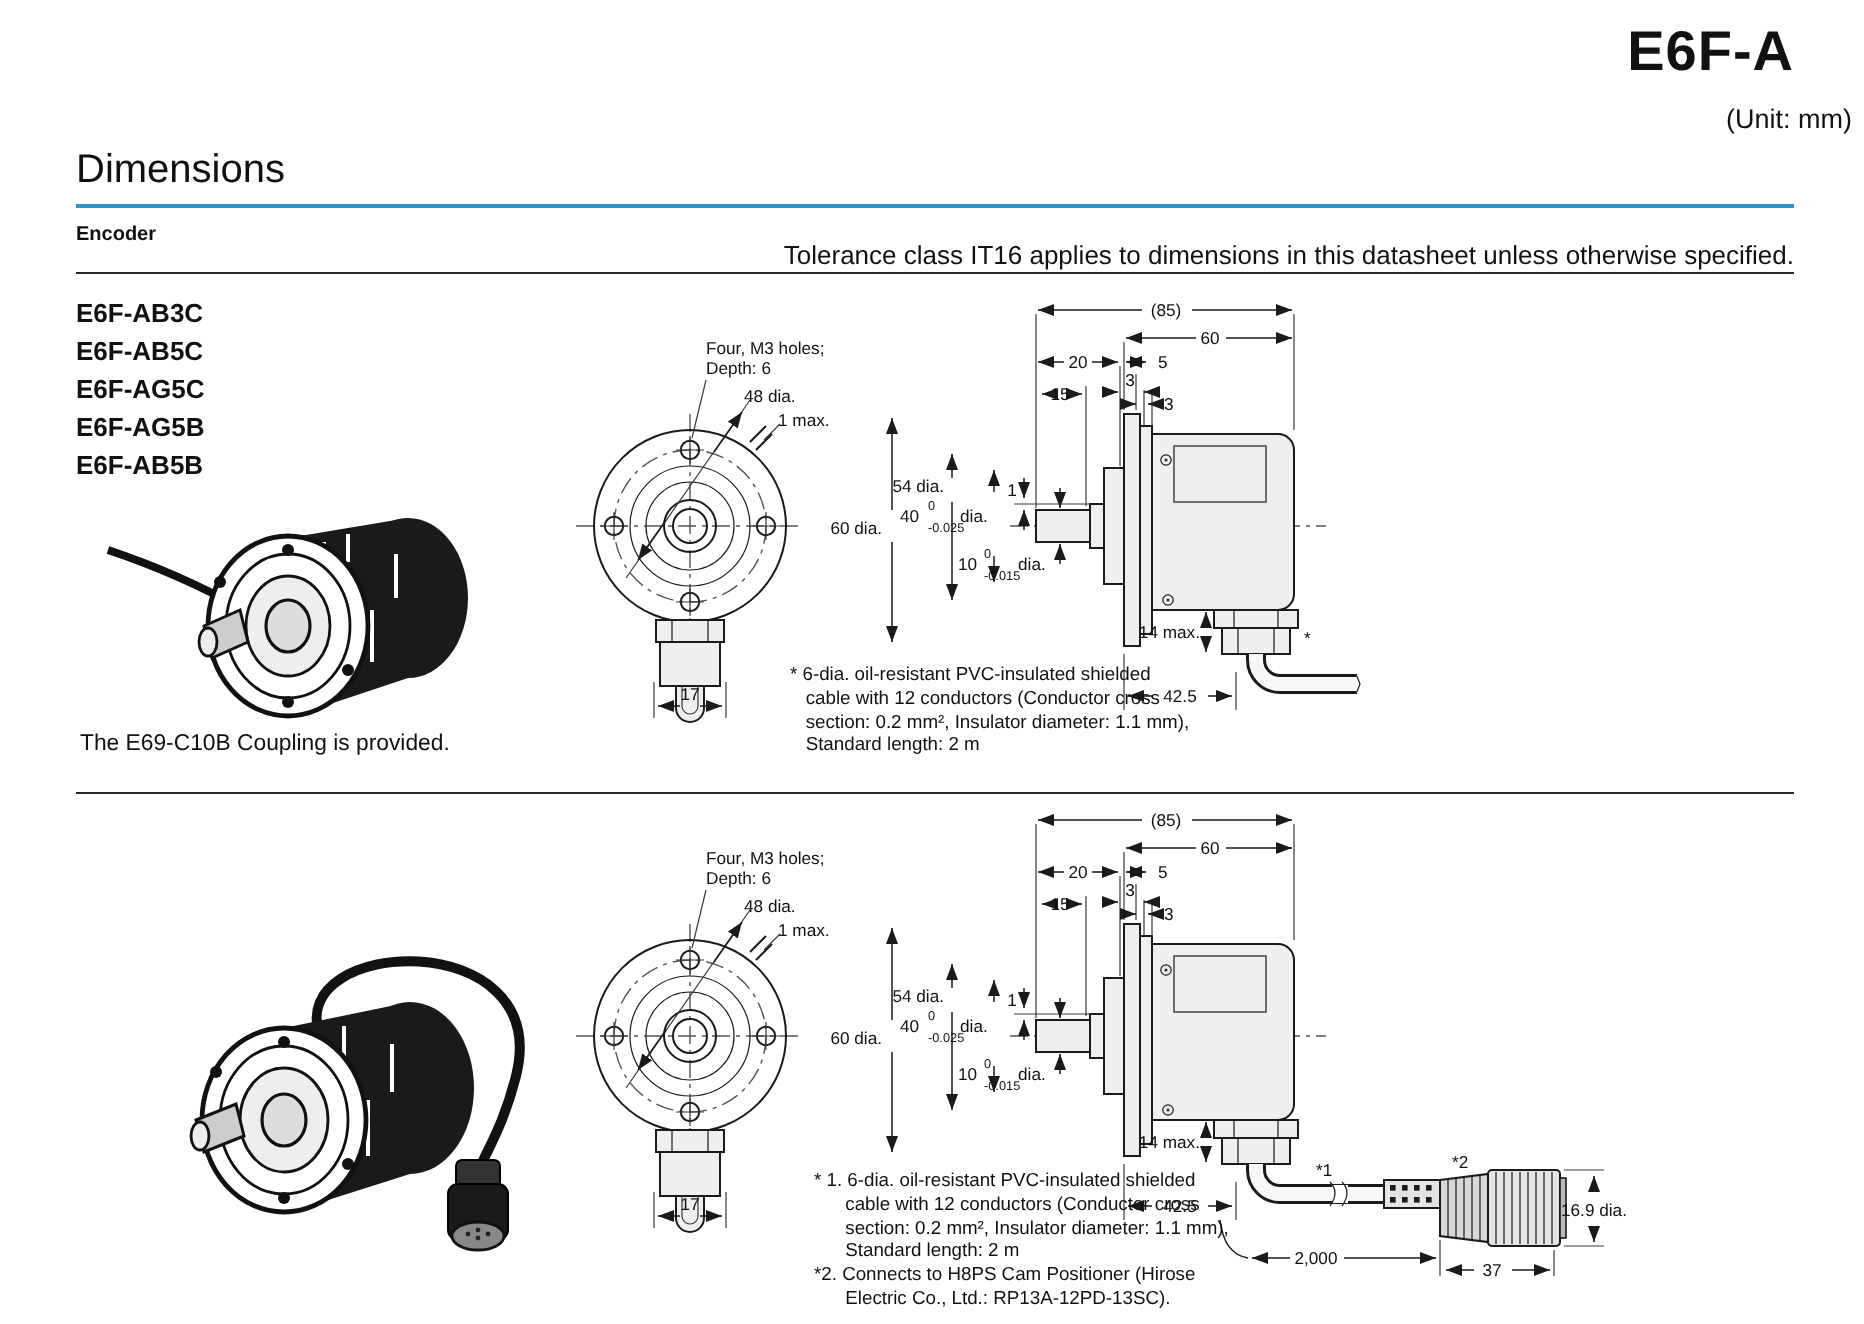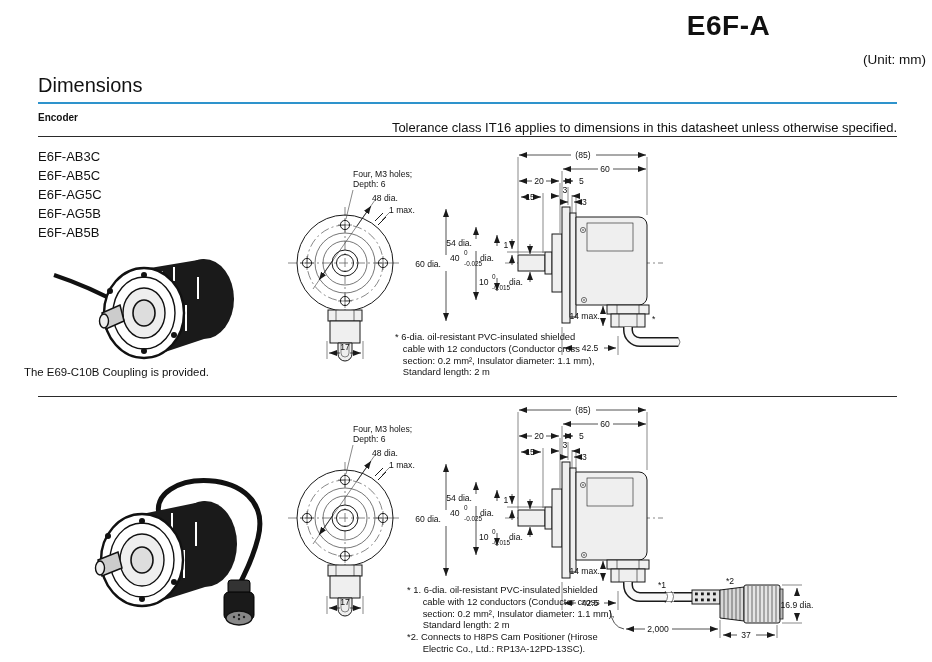--- a/index.html
+++ b/index.html
@@ -1,28 +1,28 @@
 <!DOCTYPE html>
 <html><head>
 <meta charset="utf-8">
 <style>
   html,body { margin:0; padding:0; background:#fff; }
   .page {
     position:relative; width:932px; height:662px; background:#ffffff;
     font-family:"Liberation Sans","DejaVu Sans",sans-serif; color:#111; overflow:hidden;
   }
   .abs { position:absolute; }
-  .hdr-product { left:560px; top:10px; width:337px; text-align:center; font-size:28px; font-weight:bold; letter-spacing:.5px; }
+  .hdr-product { left:560px; top:10px; width:337px; text-align:right; font-size:28px; font-weight:bold; letter-spacing:.5px; }
   .hdr-unit { left:589px; top:52px; width:337px; text-align:right; font-size:13.5px; }
   .hdr-dimensions { left:38px; top:74px; font-size:20px; font-weight:normal; }
   .hdr-tolerance { left:290px; top:84px; width:607px; text-align:right; font-size:13px;margin-top:36px; }
   .rule-blue { left:38px; top:102px; width:859px; height:2px; }
   .hdr-encoder { left:38px; top:112px; font-size:10px; font-weight:bold; }
   .rule-dark { left:38px; width:859px; height:1px; background:#2a2a2a; }
-  .models { left:38px; font-size:13px; font-weight:normal; line-height:19px; }
+  .models { left:38px; font-size:13px; font-weight:bold; line-height:19px; }
   .caption { font-size:11.4px; }
   .footnote { font-size:9.4px; line-height:11.8px; white-space:pre-wrap; z-index:3;margin-left:32px; }
   svg { position:absolute; overflow:visible; }
   svg text { font-family:"Liberation Sans","DejaVu Sans",sans-serif; font-size:8.6px; fill:#111; }
   .t6 { font-size:6.4px; }
   .tm { text-anchor:middle; }
   .te { text-anchor:end; }
   .ln   { stroke:#1a1a1a; stroke-width:1; fill:none; }
   .lnt  { stroke:#1a1a1a; stroke-width:.6; fill:none; }
   .thin { stroke:#3a3a3a; stroke-width:.6; fill:none; }
@@ -71,21 +71,21 @@
       <ellipse cx="92" cy="66" rx="21" ry="25" fill="#eee" stroke="#111" stroke-width="1.4"></ellipse>
       <ellipse cx="92" cy="66" rx="11" ry="13" fill="#ddd" stroke="#111" stroke-width="1.6"></ellipse>
       <polygon points="50,66 68,58 72,74 54,82" fill="#ccc" stroke="#111" stroke-width="1.5"></polygon>
       <ellipse cx="52" cy="74" rx="4.5" ry="7" fill="#eee" stroke="#111" stroke-width="1.4"></ellipse>
       <circle cx="92" cy="28" r="3" fill="#111"></circle>
         <circle cx="92" cy="104" r="3" fill="#111"></circle>
       <circle cx="58" cy="44" r="3" fill="#111"></circle>
         <circle cx="122" cy="88" r="3" fill="#111"></circle>
     </g>
   </svg>
-  <div class="abs caption" style="left:24px; top:366px">The E69-C10B Coupling is provided.</div>
+  <div class="abs caption" style="left:40px; top:366px">The E69-C10B Coupling is provided.</div>
 
   <svg class="abs" style="left:283px; top:143px" width="470" height="255" viewBox="0 0 470 255">
     <defs>
       <marker id="m1" markerWidth="9" markerHeight="7" refX="8" refY="3" orient="auto" markerUnits="userSpaceOnUse">
         <path d="M0,0 L8,3 L0,6 z" fill="#1a1a1a"></path>
       </marker>
     </defs>
 
     <g>
       <path class="cl" d="M5,120 H119 M62,64 V176"></path>

